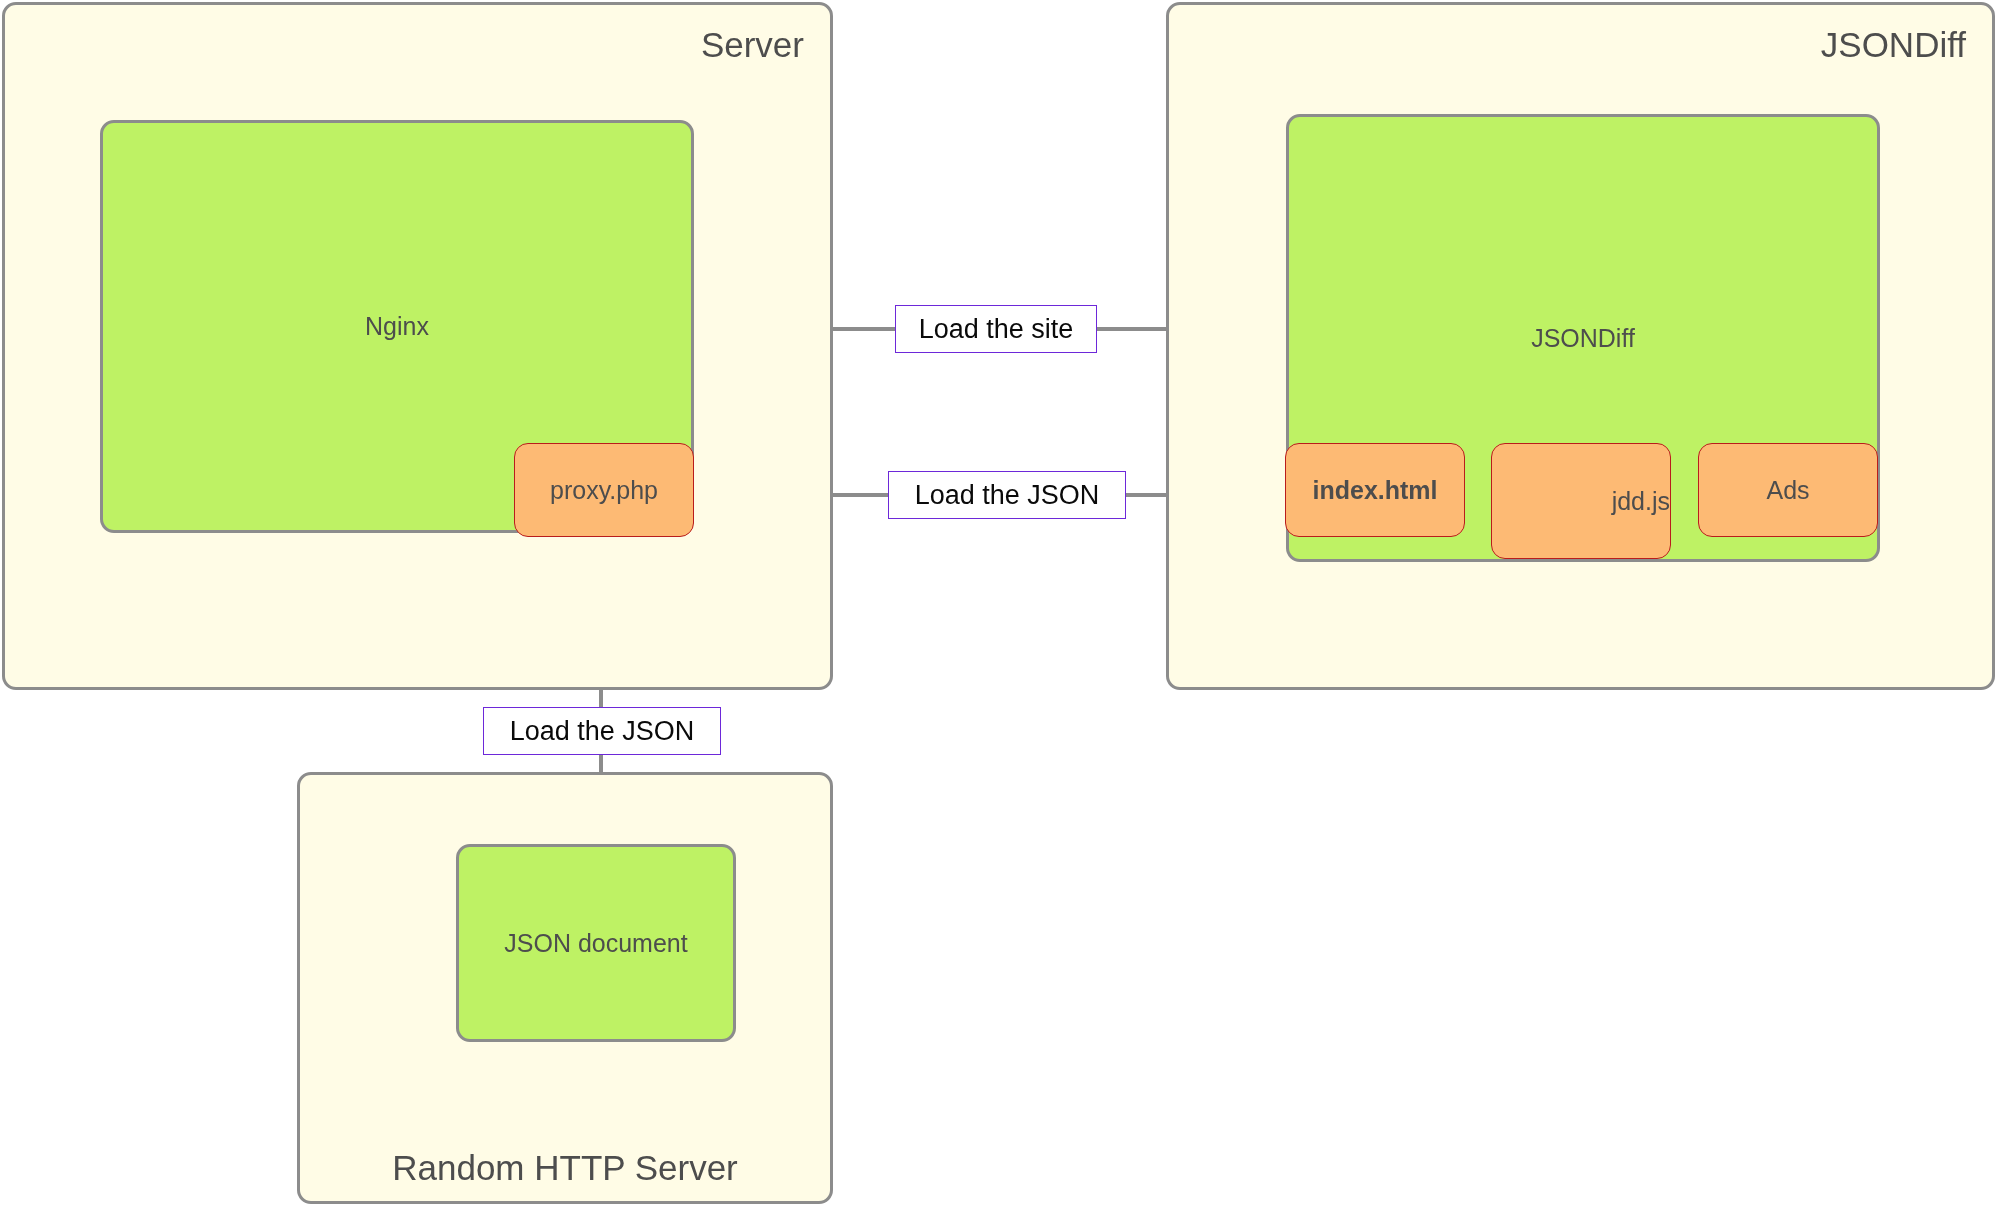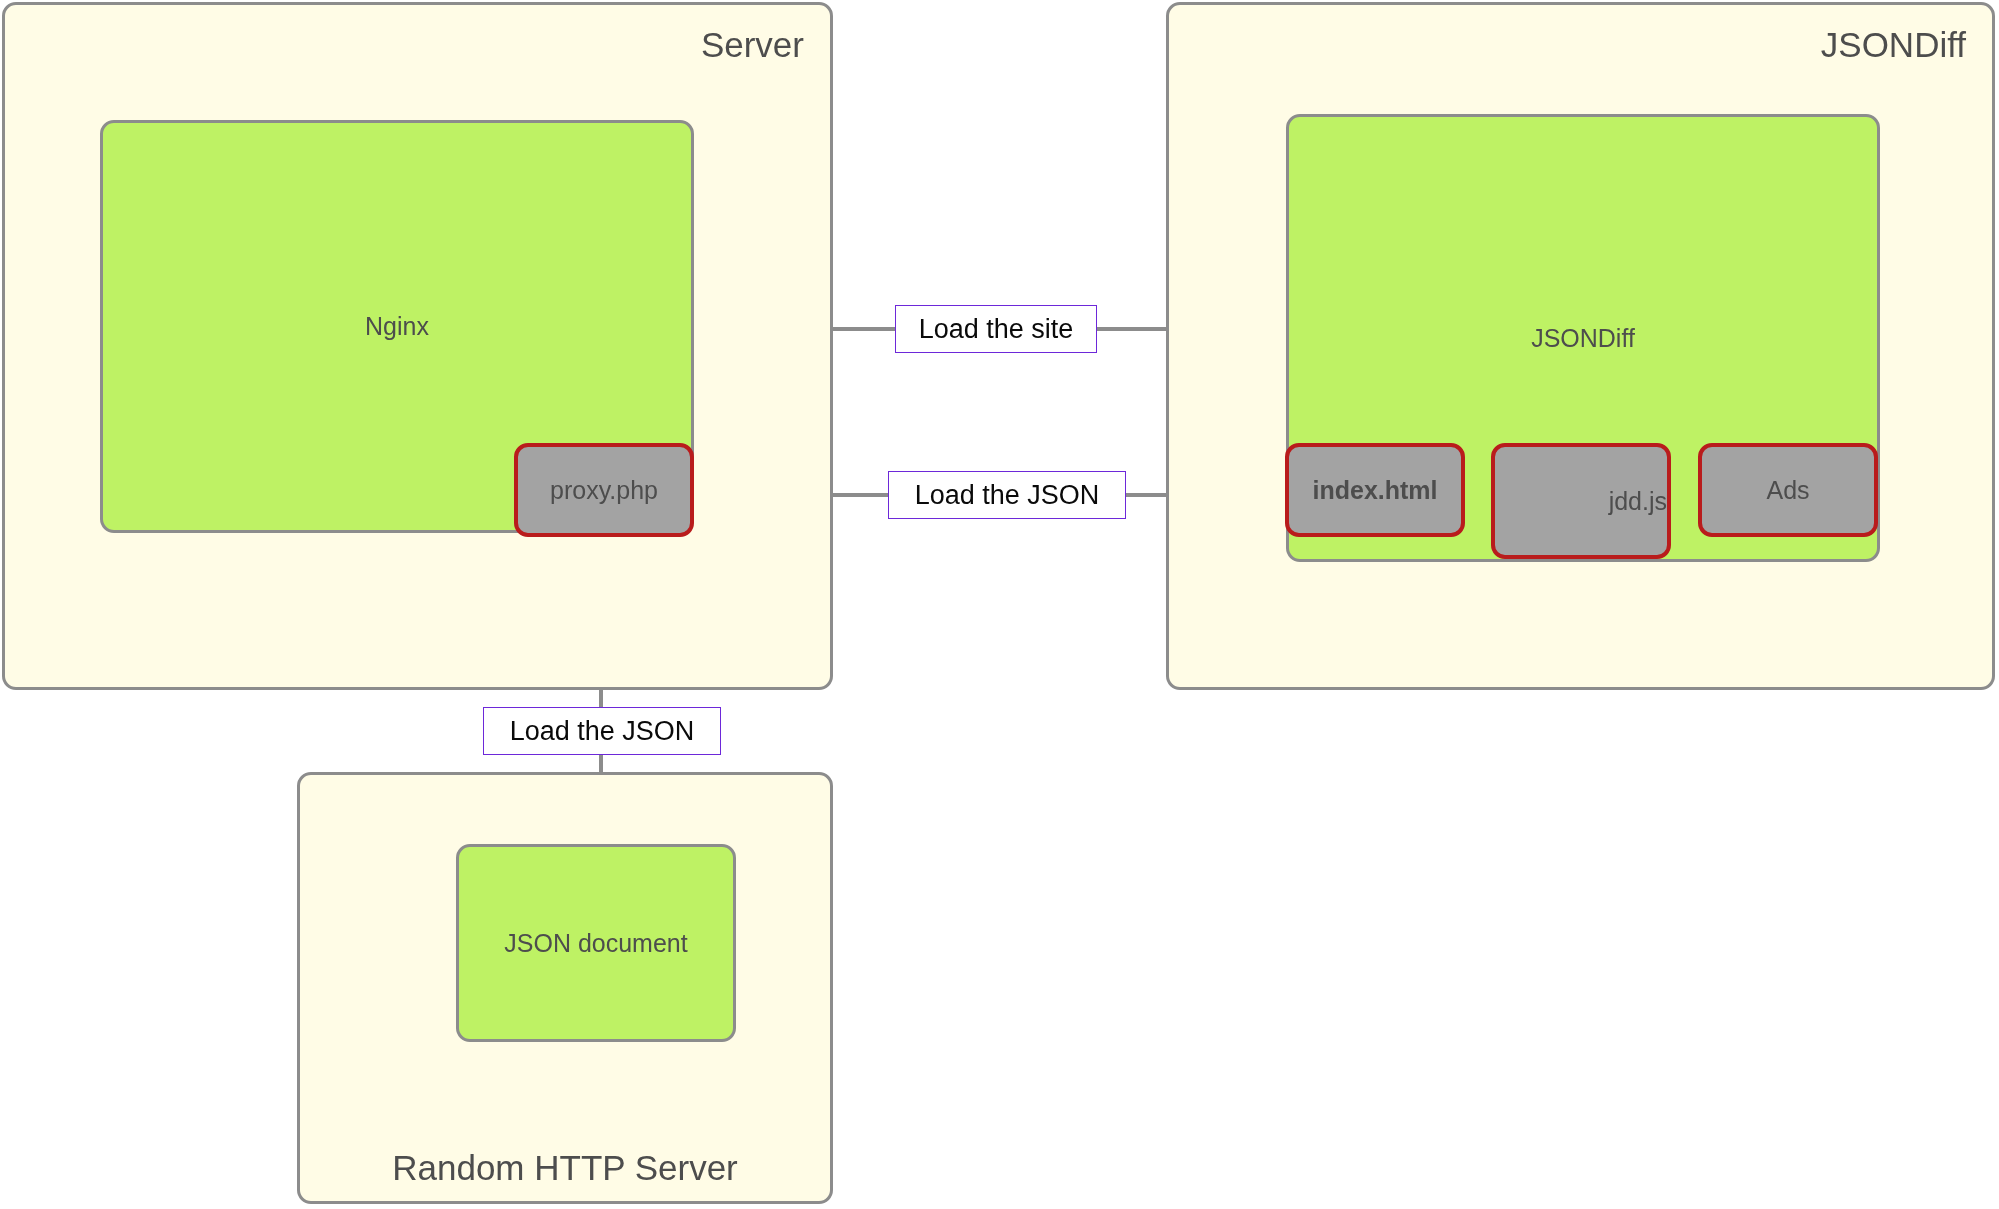--- a/index.html
+++ b/index.html
@@ -57,22 +57,22 @@
   }
   
   .box {
     background: #bef264;
     border: 3px solid #8c8c8c;
     border-radius: 14px;
     color: #4d4d4d;
     font-size: 25px;
   }
   .box-sm {
-    background: #a3a3a3;
-    border: 4px solid #b91c1c;
+    background: #fdba74;
+    border: 1px solid #b91c1c;
     border-radius: 14px;
     color: #4d4d4d;
     font-size: 25px;
   }
   
   .edge-label {
     position: absolute;
     background: #ffffff;
     border: 1px solid #6d28d9;
     color: #0a0a0a;

